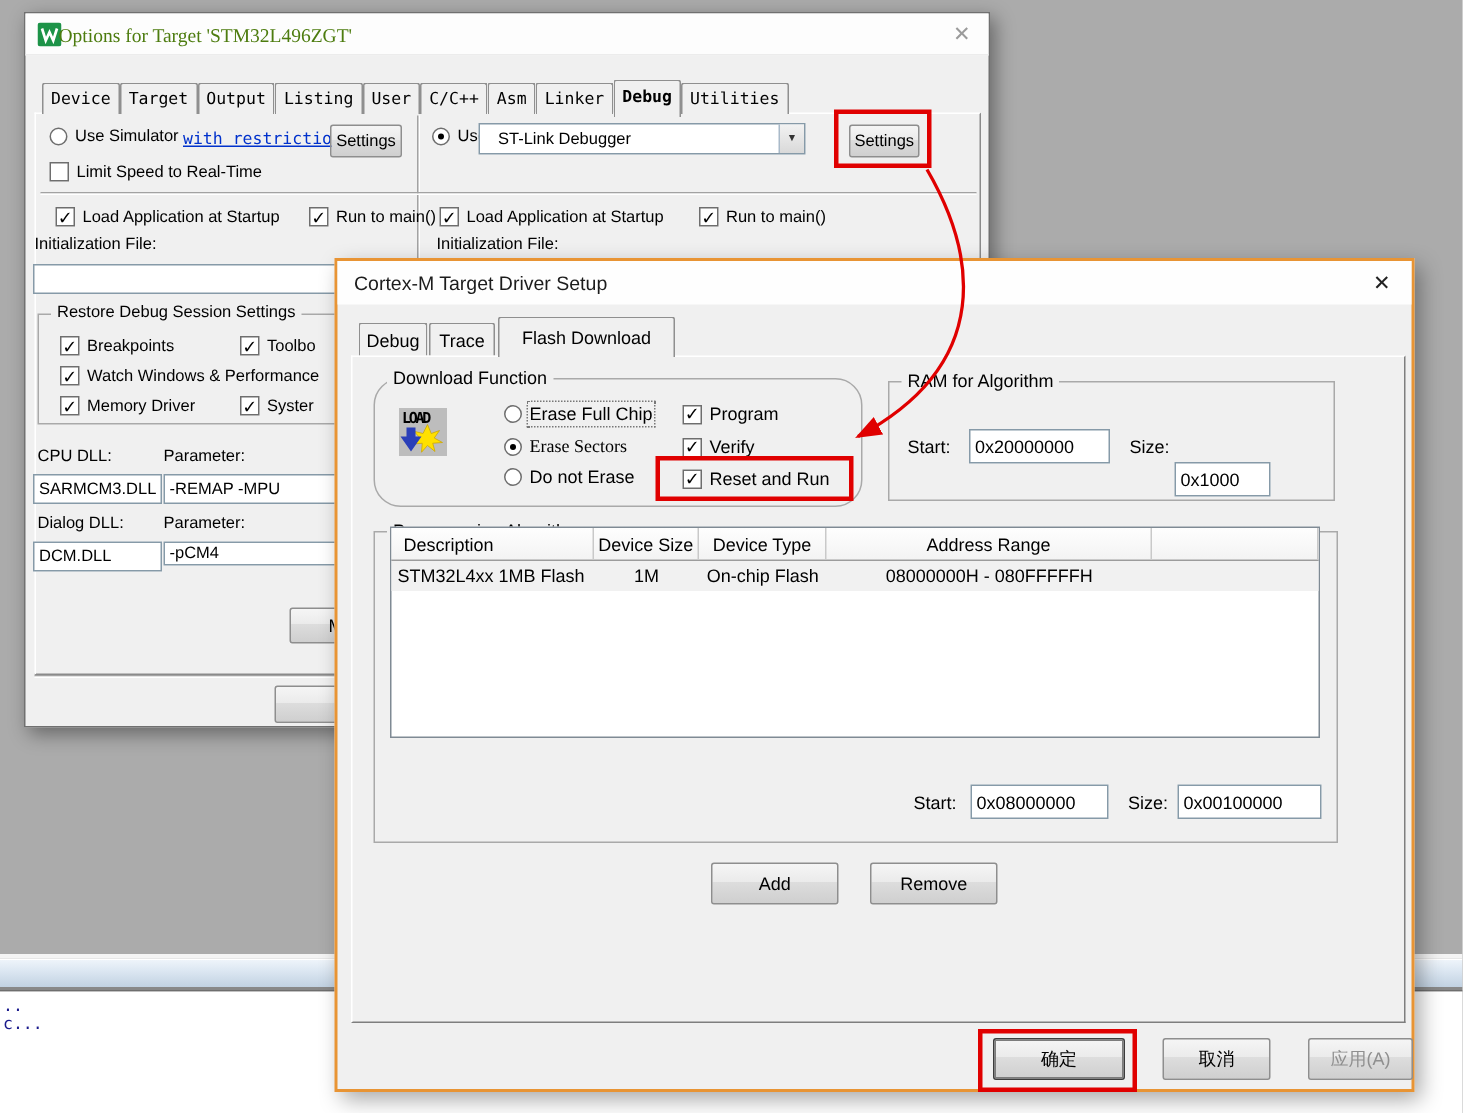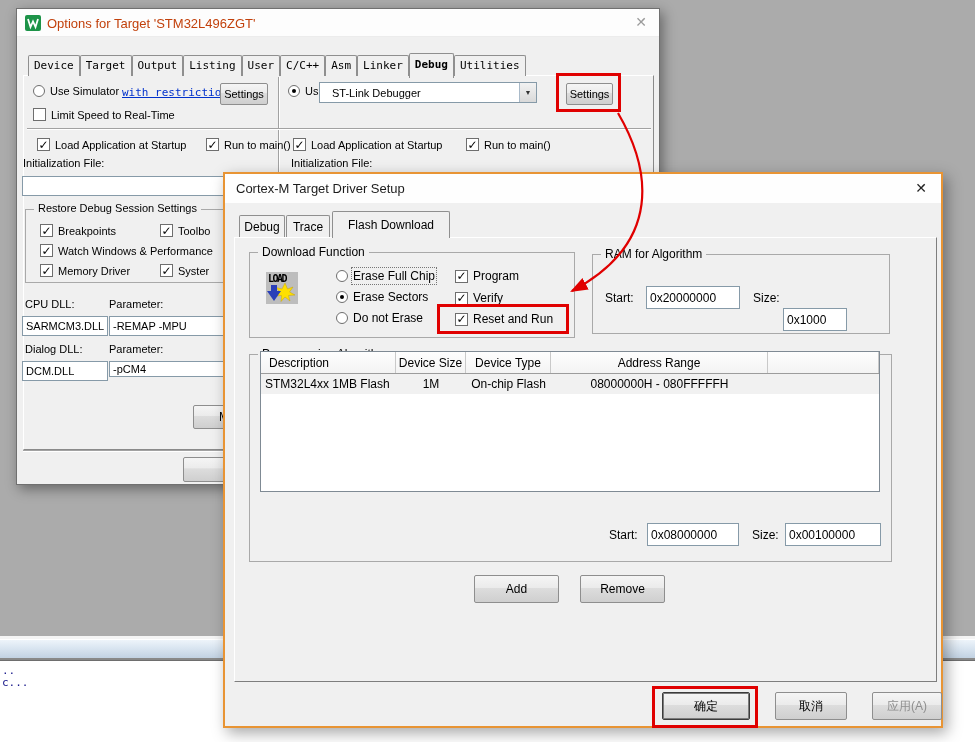--- a/index.html
+++ b/index.html
@@ -43,21 +43,21 @@
   .radio.sel .dot::after{content:"";position:absolute;left:3px;top:3px;width:4px;height:4px;border-radius:50%;background:#000;}
   .tab{position:absolute;display:flex;align-items:center;justify-content:center;
     background:#f0f0f0;border:1px solid #8f8f8f;border-bottom:none;
     border-top-left-radius:2px;border-top-right-radius:2px;}
   .lbl{position:absolute;white-space:nowrap;}
 
   
   #options-dlg{position:absolute;left:16px;top:8px;width:644px;height:477px;background:#f0f0f0;
     border:1px solid #707070;box-shadow:3px 4px 12px rgba(0,0,0,.4);font-size:11px;}
   #options-dlg .titlebar{position:absolute;left:0;top:0;width:100%;height:28px;background:#fdfdfd;border-bottom:1px solid #ececec;}
-  #options-dlg .title{position:absolute;left:30px;top:7px;font-size:13px;color:#c2410c;}
+  #options-dlg .title{position:absolute;left:22px;top:7px;font-size:13px;color:#4d7c0f;font-family:Liberation Serif, serif;}
   #options-dlg .close{position:absolute;right:12px;top:5px;font-size:14px;color:#9b9b9b;}
   .opt-tabs{position:absolute;left:11px;top:45px;display:flex;align-items:flex-end;height:22px;z-index:2;}
   .opt-tab{font-family:"DejaVu Sans Mono",monospace;font-size:11px;padding:3px 5px 3px 5px;
     border:1px solid #8f8f8f;border-bottom:none;background:#f0f0f0;border-top-left-radius:2px;border-top-right-radius:2px;height:21px;}
   .opt-tab.active{height:25px;padding-top:4px;font-weight:bold;position:relative;top:2px;background:#f0f0f0;}
   .opt-page{position:absolute;left:6px;top:66px;width:631px;height:375px;background:#f0f0f0;
     border-top:1px solid #fff;border-left:1px solid #fff;border-right:1px solid #8a8a8a;border-bottom:1px solid #8a8a8a;}
   .link{font-family:"DejaVu Sans Mono",monospace;color:#0031cc;text-decoration:underline;font-size:11px;}
   .dd{position:absolute;background:#fff;border:1px solid #869aa8;display:flex;align-items:center;}
   .dd .dd-text{flex:1;padding-left:12px;font-size:11px;}
@@ -207,33 +207,33 @@
   <div class="titlebar">
     <span class="title">Cortex-M Target Driver Setup</span>
     <span class="close">✕</span>
   </div>
 
   <div class="tab" style="left:14px;top:41px;width:46px;height:23px;">Debug</div>
   <div class="tab" style="left:61px;top:41px;width:44px;height:23px;">Trace</div>
   <div class="tab" style="left:107px;top:37px;width:118px;height:27px;z-index:2;">Flash Download</div>
   <div class="drv-page"></div>
 
-  <div class="groupbox" style="left:24px;top:78px;width:326px;height:86px;">
+  <div class="groupbox" style="left:24px;top:78px;width:326px;height:86px;border-radius:18px;">
     <span class="glabel">Download Function</span>
     <svg width="32" height="32" viewBox="0 0 32 32" style="position:absolute;left:16px;top:19px;">
       <rect x="0" y="0" width="32" height="32" fill="#bdbdbd"></rect>
       <text x="2" y="10" font-family="DejaVu Sans Mono,monospace" font-size="10" font-weight="bold" fill="#000" letter-spacing="-1.5">LOAD</text>
       <polygon points="19,11 21.5,17 27,15 23.5,20 29,23 22.5,23.5 24,29 19,25 15,29.5 15.5,23.5 9.5,24 14,20 10,15.5 16,17" fill="#ffe000" stroke="#c9a400" stroke-width="0.5"></polygon>
       <path d="M5 13 L11 13 L11 19 L15 19 L8 29 L1 19 L5 19 Z" fill="#2a3fb8"></path>
     </svg>
     <div class="radio" style="left:86px;top:16px;">
       <span class="dot"></span>
       <span class="focus-dotted">Erase Full Chip</span>
     </div>
-    <div class="radio sel" style="left:86px;top:37px;">
+    <div class="radio sel" style="left:86px;top:37px;font-family:Liberation Serif, serif;">
       <span class="dot"></span>
       <span>Erase Sectors</span>
     </div>
     <div class="radio" style="left:86px;top:58px;">
       <span class="dot"></span>
       <span>Do not Erase</span>
     </div>
     <div class="cb" style="left:205px;top:16px;">
       <span class="box">✓</span>
         <span>Program</span>

